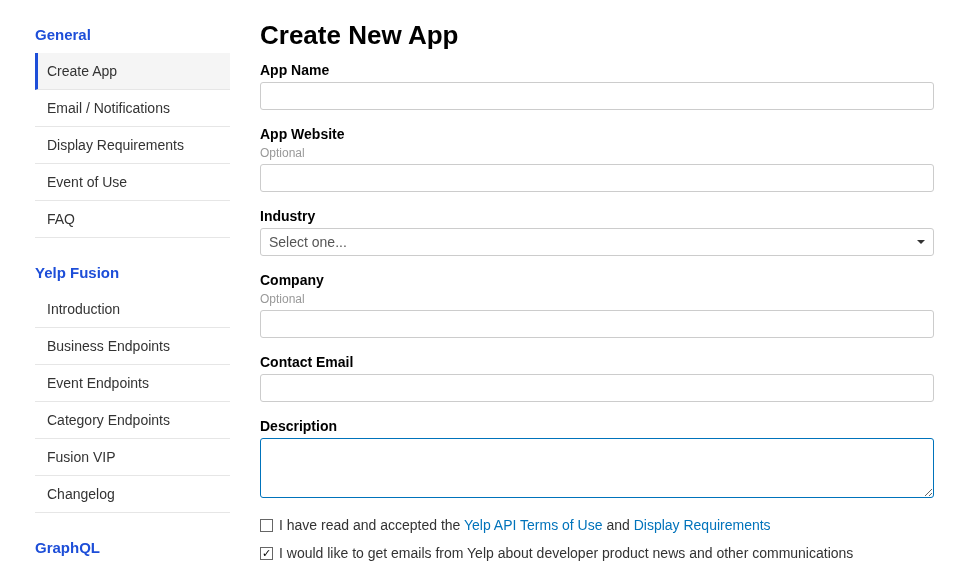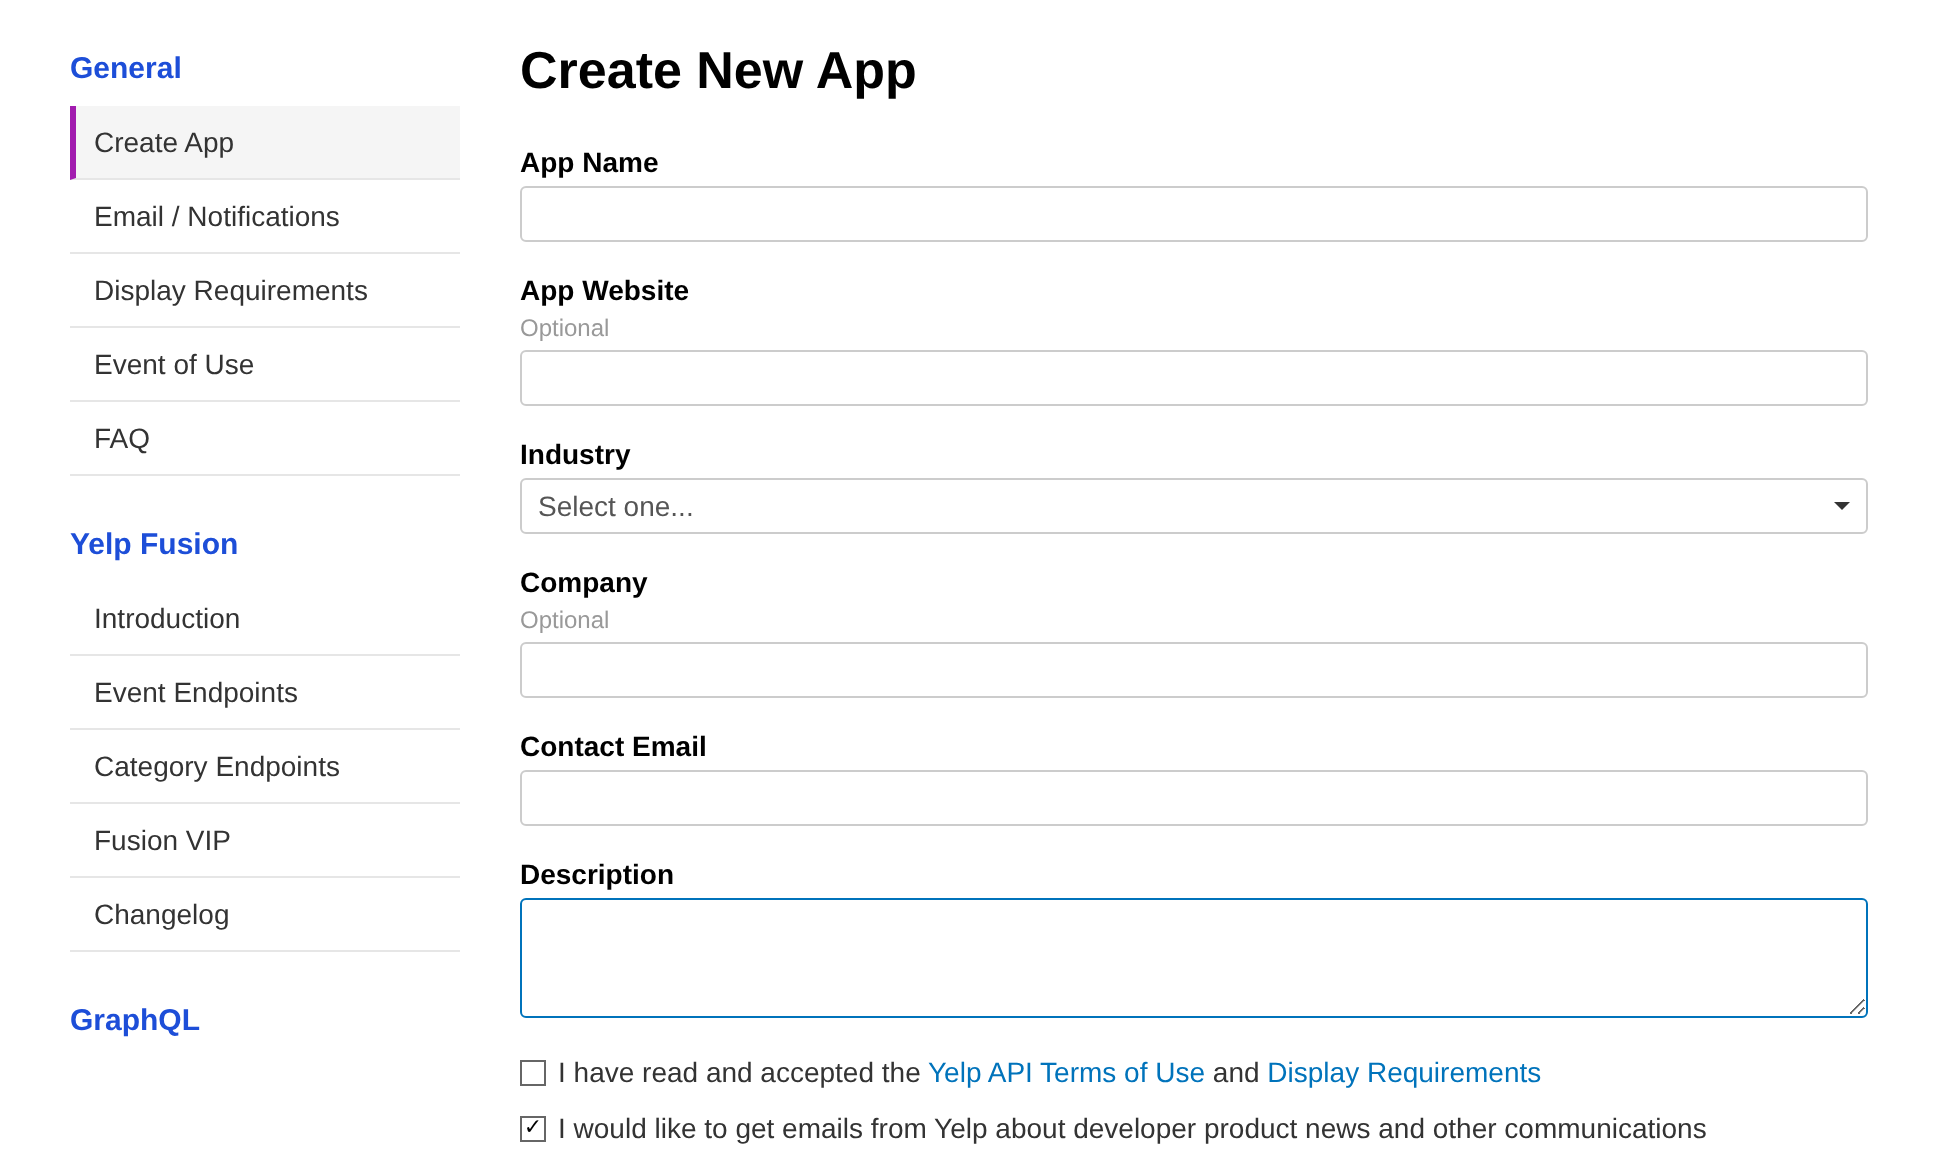--- a/index.html
+++ b/index.html
@@ -32,34 +32,34 @@
     }
     .sidebar-item {
       padding: 10px 12px;
       border-bottom: 1px solid #e6e6e6;
       font-size: 14px;
       color: #333;
       cursor: pointer;
     }
     .sidebar-item.active {
       background: #f5f5f5;
-      border-left: 3px solid #a21caf;
+      border-left: 3px solid #1d4ed8;
       padding-left: 9px;
     }
     .sidebar-section {
       margin-bottom: 20px;
     }
     .main {
       flex: 1;
       padding-left: 30px;
     }
     .page-title {
       font-size: 26px;
       font-weight: 700;
-      margin-bottom: 22px;
+      margin-bottom: 11px;
       color: #000;
     }
     .form-group {
       margin-bottom: 16px;
     }
     .form-label {
       font-weight: 700;
       font-size: 14px;
       color: #000;
       display: block;
@@ -151,20 +151,21 @@
       <div class="sidebar-item active"><span>Create App</span></div>
       <div class="sidebar-item"><span>Email / Notifications</span></div>
       <div class="sidebar-item"><span>Display Requirements</span></div>
       <div class="sidebar-item"><span>Event of Use</span></div>
       <div class="sidebar-item"><span>FAQ</span></div>
     </div>
 
     <div class="sidebar-section">
       <div class="sidebar-section-title">Yelp Fusion</div>
       <div class="sidebar-item"><span>Introduction</span></div>
+      <div class="sidebar-item"><span>Business Endpoints</span></div>
       <div class="sidebar-item"><span>Event Endpoints</span></div>
       <div class="sidebar-item"><span>Category Endpoints</span></div>
       <div class="sidebar-item"><span>Fusion VIP</span></div>
       <div class="sidebar-item"><span>Changelog</span></div>
     </div>
 
     <div class="sidebar-section">
       <div class="sidebar-section-title">GraphQL</div>
     </div>
 

